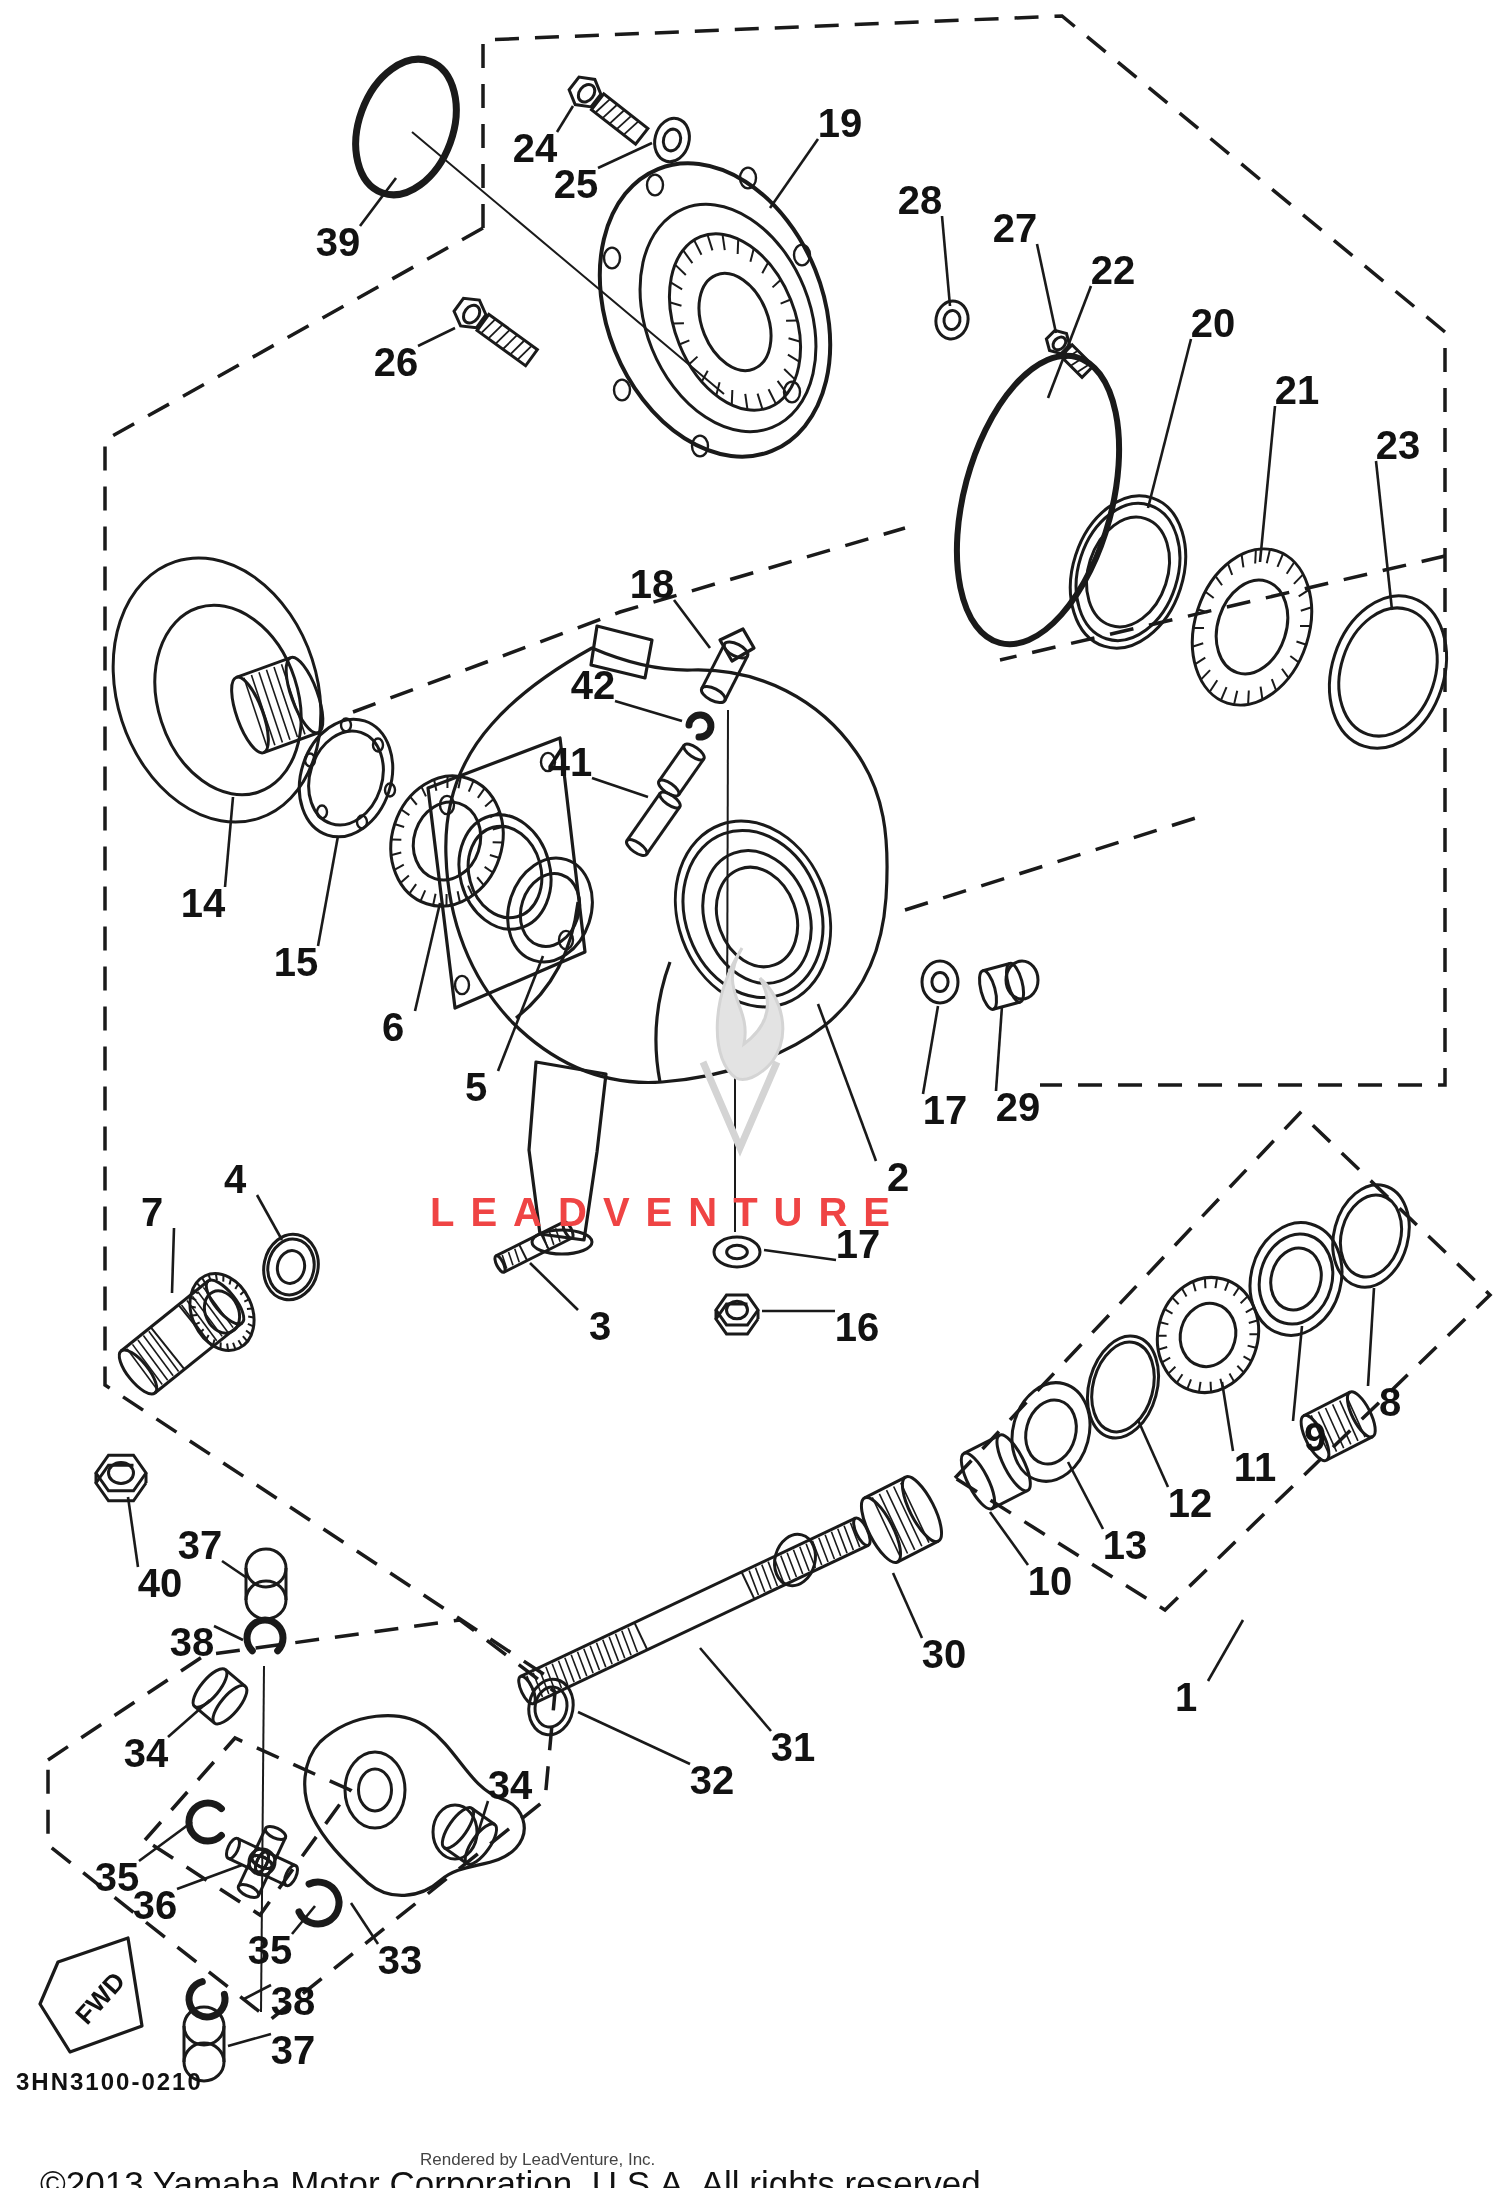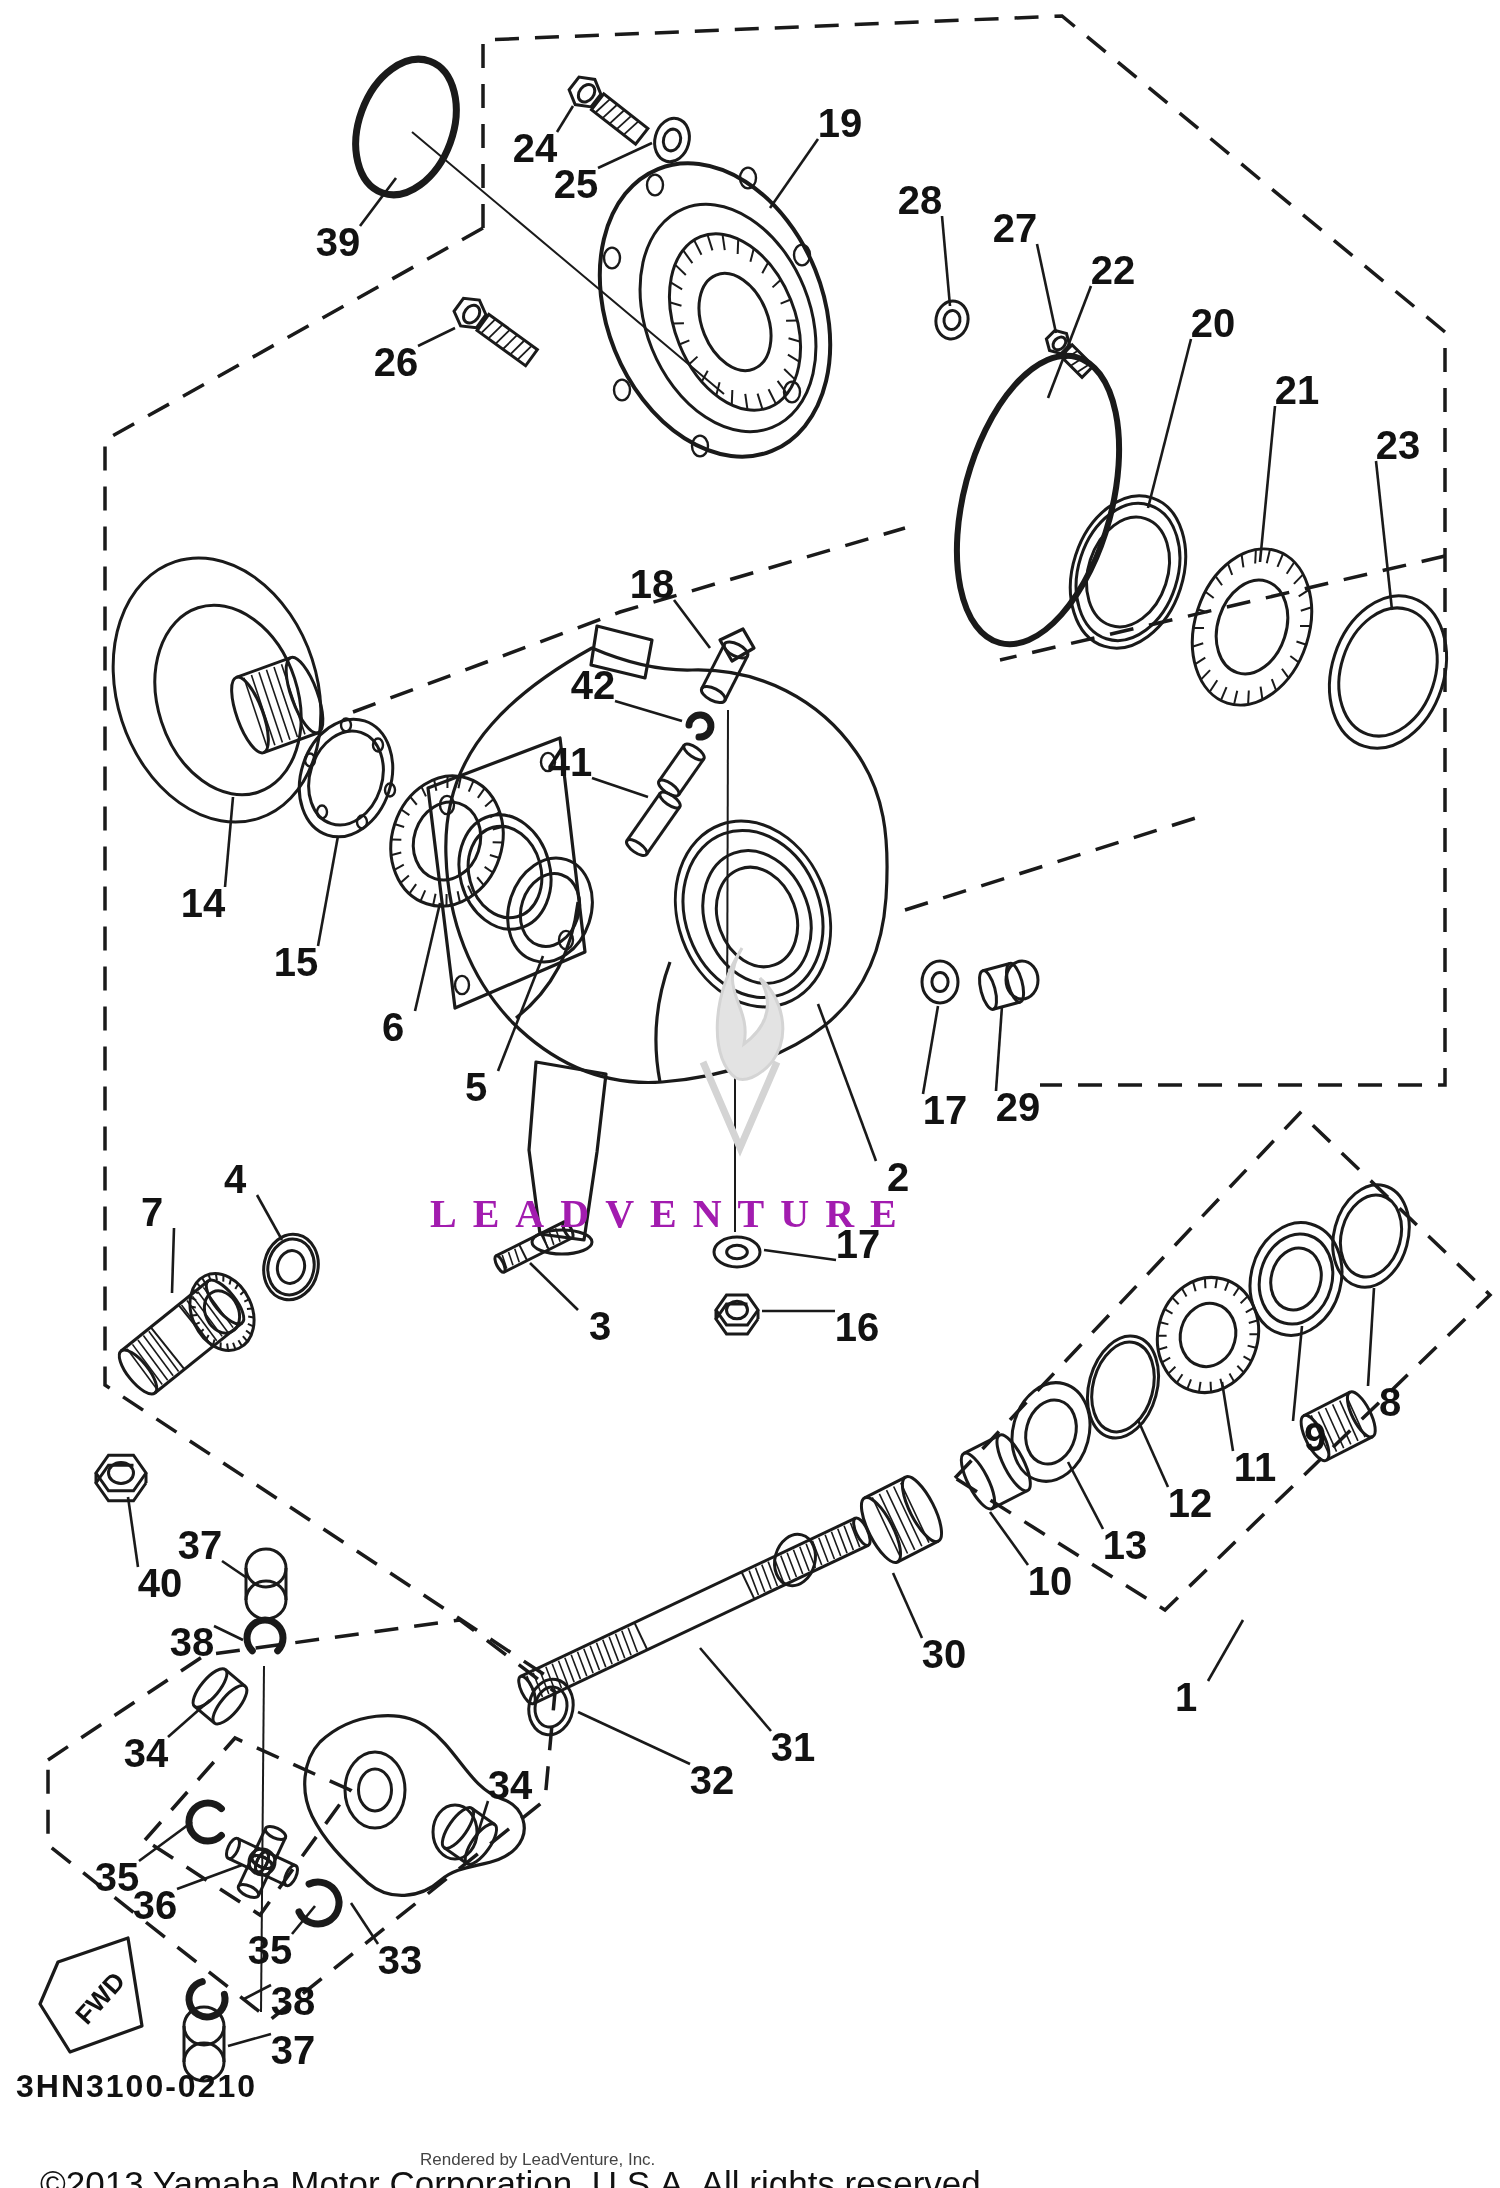--- a/index.html
+++ b/index.html
@@ -1,22 +1,22 @@
 <!DOCTYPE html>
 <html><head>
 <meta charset="utf-8">
 <style>
   html,body{margin:0;padding:0;background:#888;}
   .canvas{position:relative;width:1500px;height:2188px;background:#ffffff;
           font-family:"Liberation Sans",sans-serif;overflow:hidden;margin:0 auto;}
   #diagram{position:absolute;left:0;top:0;}
   .watermark-text{position:absolute;left:430px;top:1190px;width:700px;
-    font-size:40px;font-weight:700;letter-spacing:16px;color:#a21caf;
-    font-family:Liberation Serif, serif;user-select:none;}
-  .part-code{position:absolute;left:16px;top:2068px;font-size:32px;font-weight:700;
+    font-size:40px;font-weight:700;letter-spacing:16px;color:#ef4444;
+    font-family:Liberation Sans, sans-serif;user-select:none;}
+  .part-code{position:absolute;left:16px;top:2068px;font-size:24px;font-weight:700;
     letter-spacing:2px;color:#111;font-family:"Liberation Sans",sans-serif;}
   .copyright{position:absolute;left:40px;top:2120px;width:1400px;font-size:35px;
     color:#111;font-family:"Liberation Sans",sans-serif;margin-top:44px;}
   .rendered-by{position:absolute;left:420px;top:2150px;font-size:17px;color:#444;
     font-family:"Liberation Sans",sans-serif;text-align:right;}
   .flame{position:absolute;left:690px;top:935px;}
 </style>
 </head>
 <body>
 

